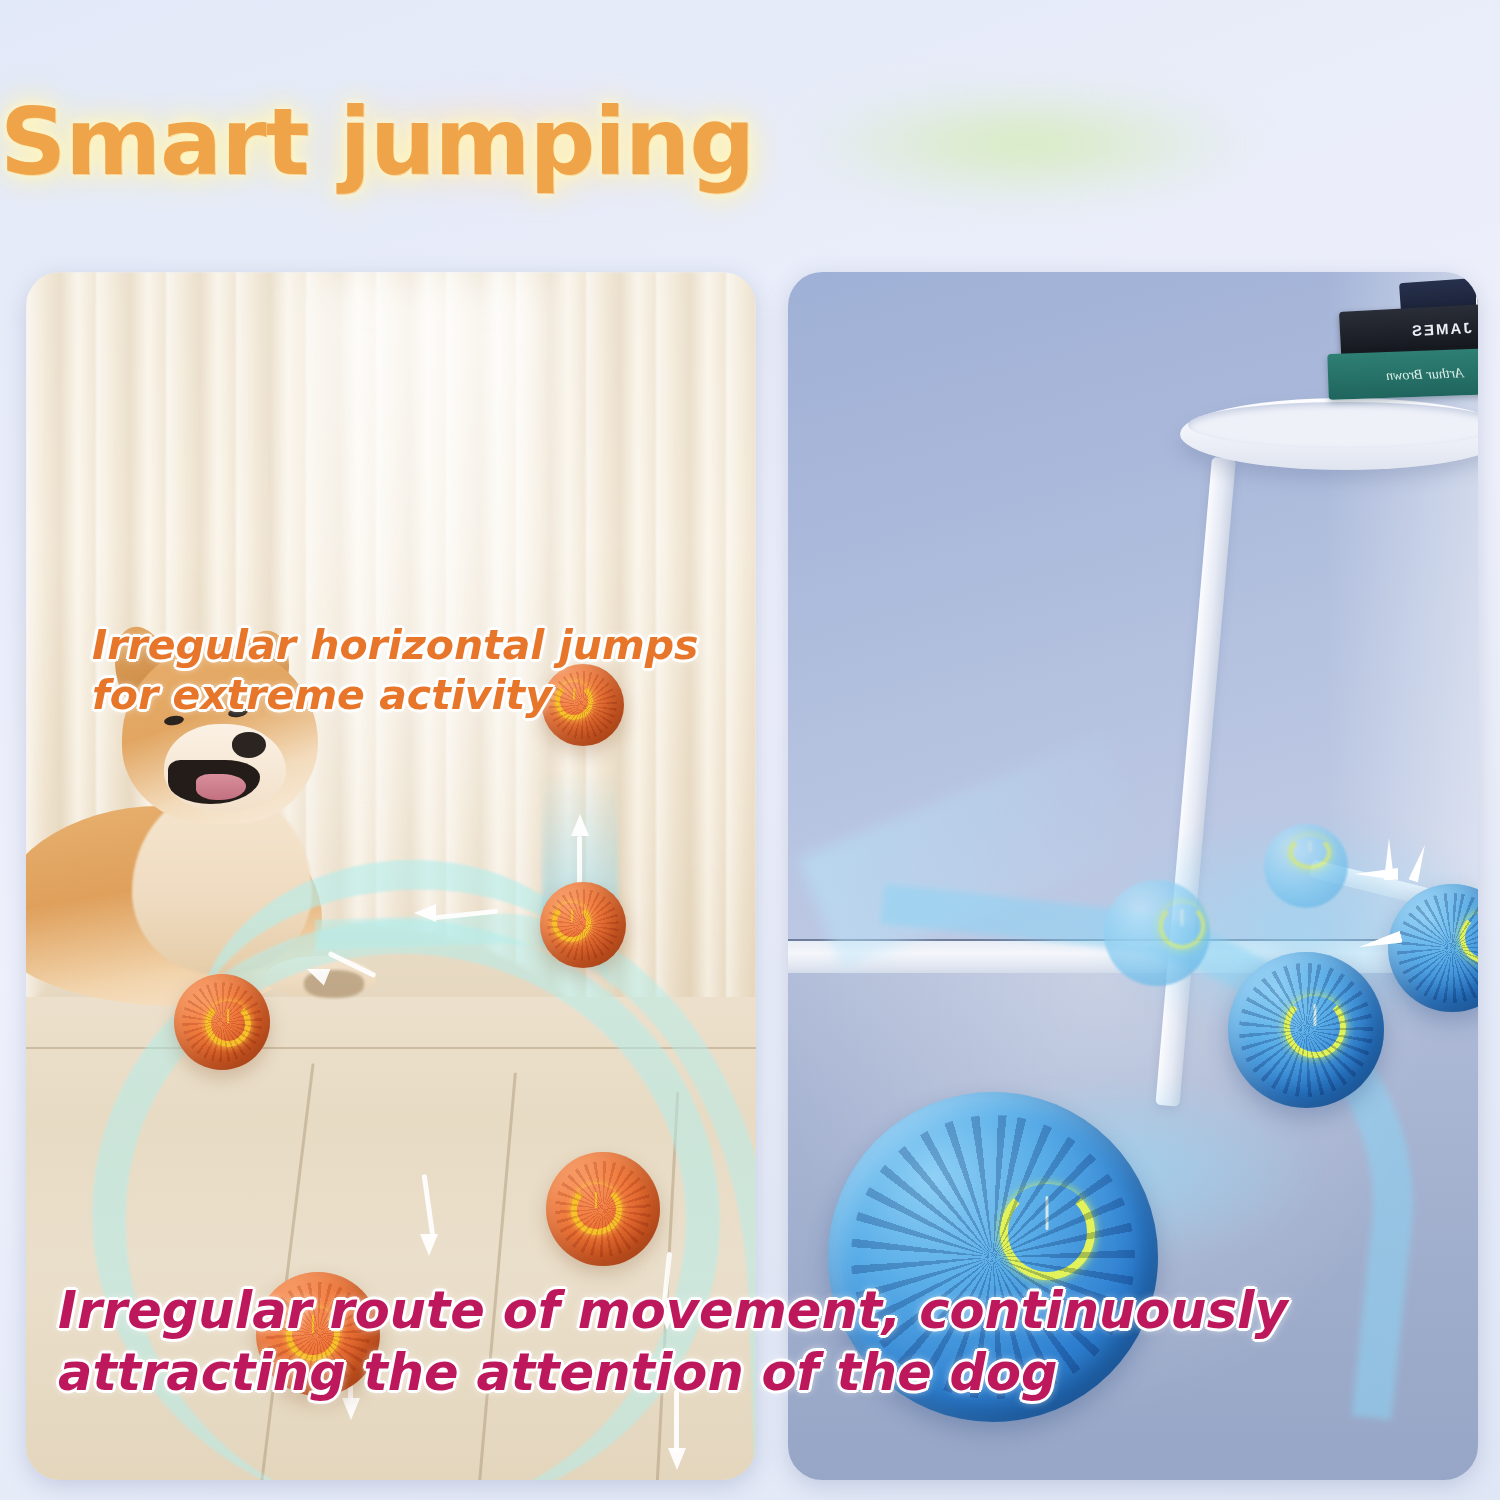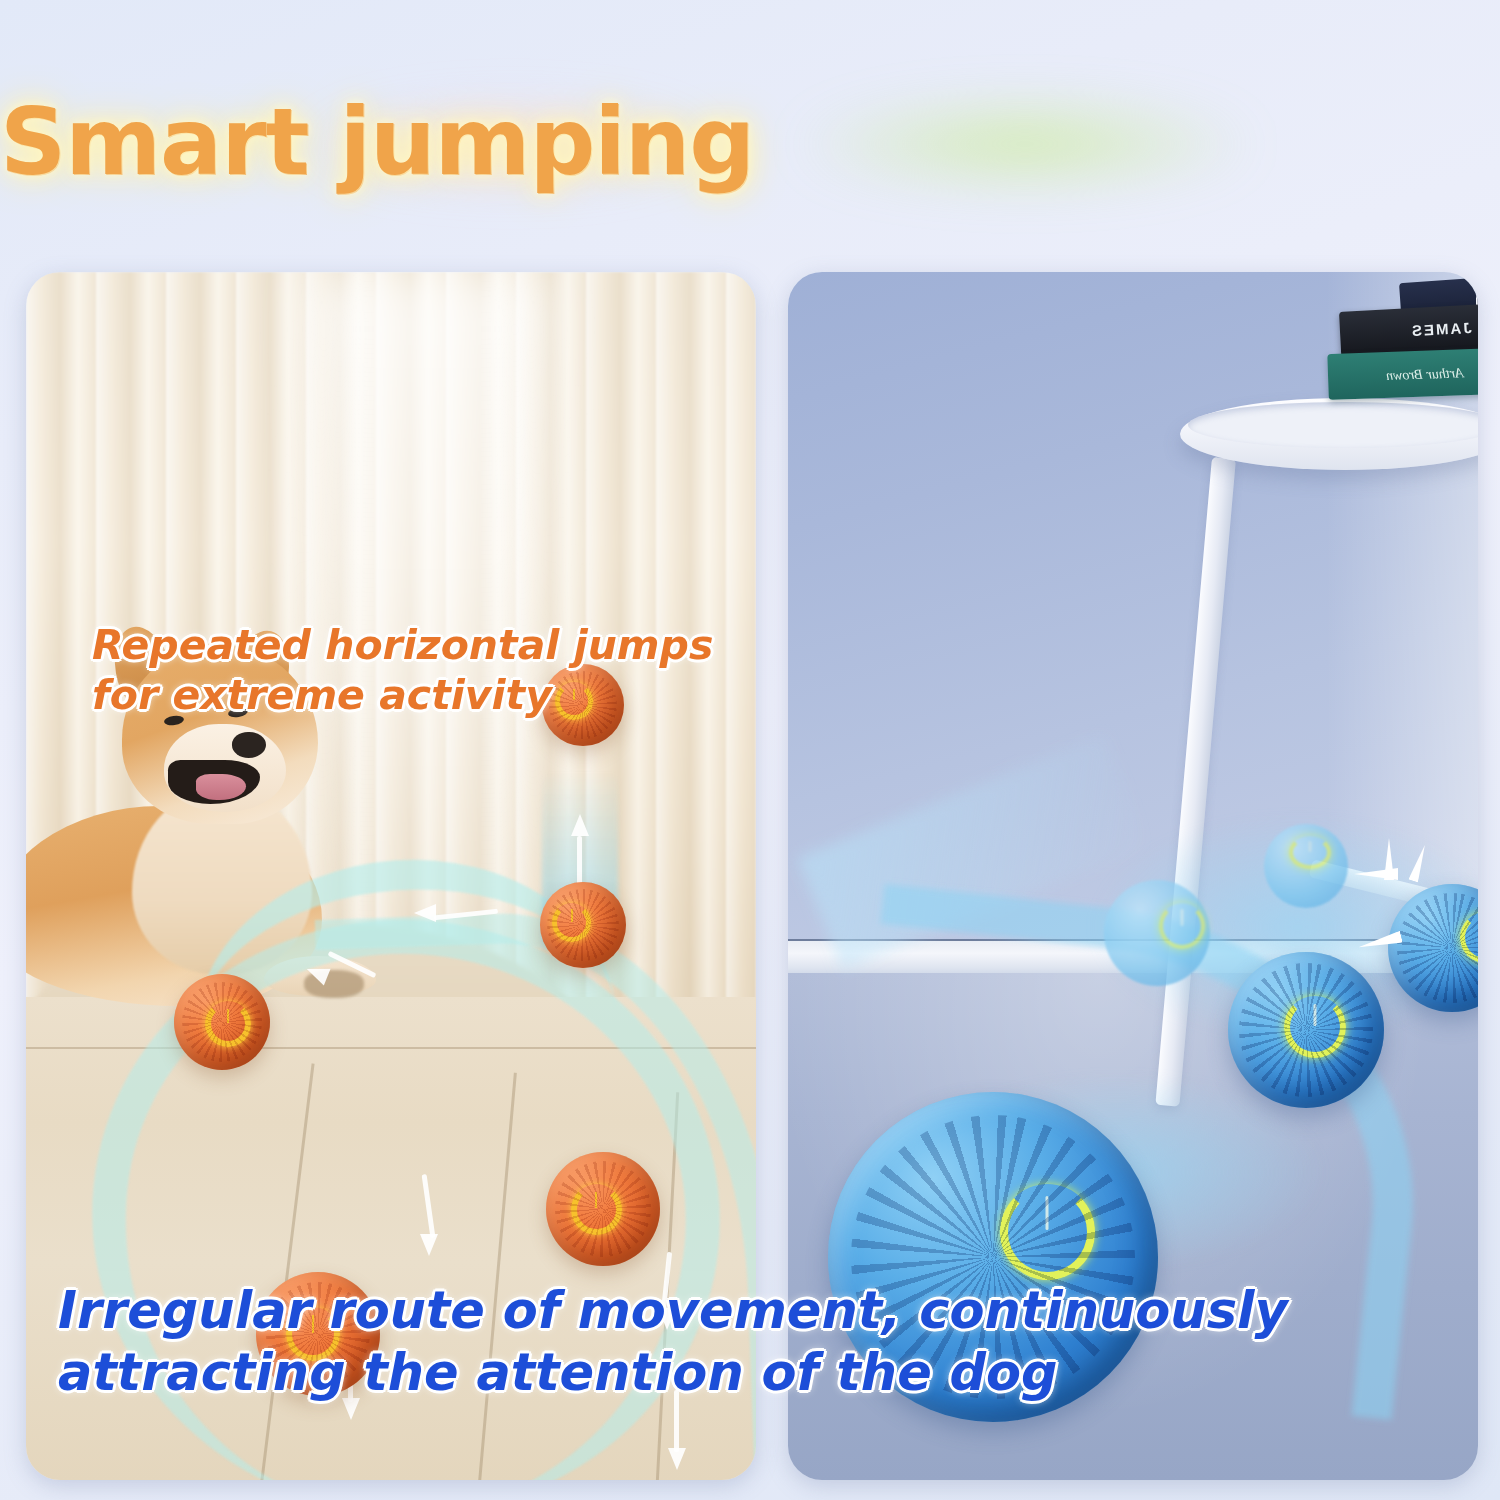--- a/index.html
+++ b/index.html
@@ -310,21 +310,21 @@
     font-weight:bold;font-style:italic;line-height:1.22;white-space:pre-line;
   }
   #caption-left{
     left:66px;top:348px;font-size:41px;color:#e8762a;
     text-shadow:
       -2px -2px 0 #fff,2px -2px 0 #fff,-2px 2px 0 #fff,2px 2px 0 #fff,
       0 -3px 0 #fff,0 3px 0 #fff,-3px 0 0 #fff,3px 0 0 #fff,
       0 0 9px rgba(255,255,255,.95);
   }
   #caption-bottom{
-    left:58px;top:1280px;width:1400px;font-size:51px;color:#1d4ed8;
+    left:58px;top:1280px;width:1400px;font-size:51px;color:#be185d;
     text-align:left;
     text-shadow:
       -2px -2px 0 #fff,2px -2px 0 #fff,-2px 2px 0 #fff,2px 2px 0 #fff,
       0 -3px 0 #fff,0 3px 0 #fff,-3px 0 0 #fff,3px 0 0 #fff,
       0 0 10px rgba(255,255,255,.95);
   }
 </style>
 </head>
 <body>
 
@@ -403,21 +403,21 @@
   </div>
 
   <div class="oball" style="left:520px;top:880px;width:114px;height:114px;">
     <div class="pwr" style="left:22%;top:28%;width:34%;height:34%;border-width:6px;border-top-color:transparent;"></div>
   </div>
 
   <div class="oball" style="left:230px;top:1000px;width:124px;height:124px;">
     <div class="pwr" style="left:24%;top:28%;width:34%;height:34%;border-width:6px;border-top-color:transparent;"></div>
   </div>
 
-  <div class="cap" id="caption-left">Repeated horizontal jumps
+  <div class="cap" id="caption-left">Irregular horizontal jumps
 for extreme activity</div>
 </div>
 
 <div class="panel" id="panel-right">
 
   <div class="wall-r"></div>
   <div class="wall-corner"></div>
   <div class="baseboard"></div>
   <div class="floor-r"></div>
   <div class="floor-gloss"></div>

